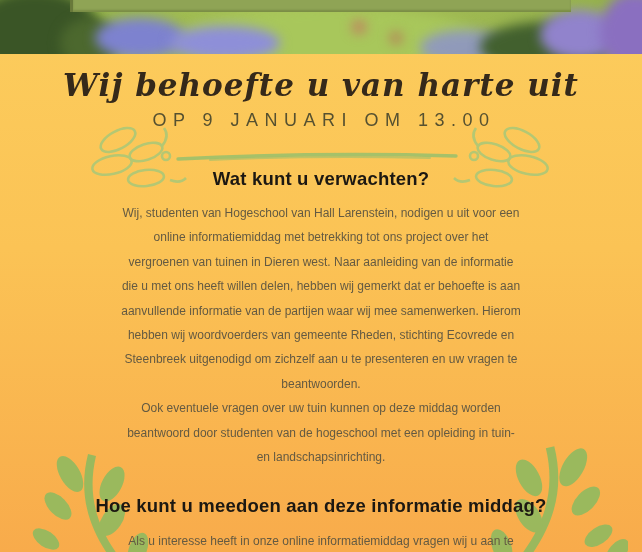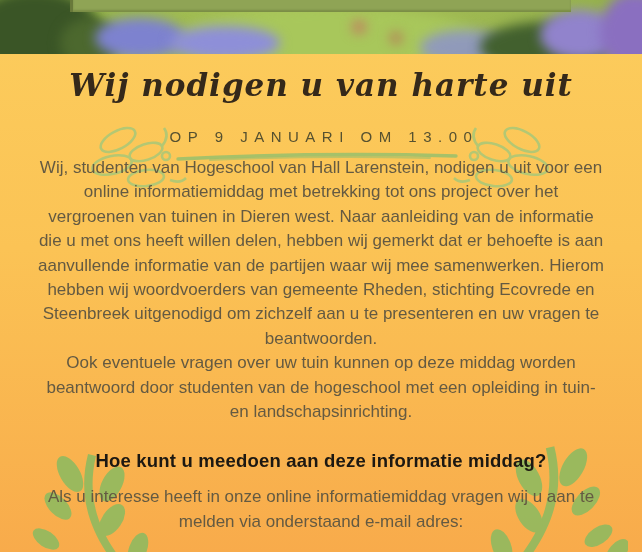--- a/index.html
+++ b/index.html
@@ -43,33 +43,33 @@
     box-shadow:inset 0 -2px 2px rgba(60,70,25,.25);
   }
   
   .content{position:relative;text-align:center;z-index:2;}
   .script-title{
     margin-top:13px;
     font-family:"DejaVu Serif",serif;font-style:italic;font-weight:600;
     font-size:31px;letter-spacing:1px;color:var(--title-text);
   }
   .date-line{
-    margin-top:25px;
-    font-size:15px;font-weight:500;letter-spacing:6.5px;text-indent:6px;
+    margin-top:7px;
+    font-size:18px;font-weight:500;letter-spacing:6.5px;text-indent:6px;
     color:var(--subtitle-text);
   }
   .section-heading{
     font-size:18.5px;font-weight:bold;color:var(--heading-text);
     letter-spacing:.2px;
   }
   .h-expect{margin-top:37px;}
   .h-join{margin-top:26px;}
   .body-text{
     margin:11px auto 0;width:612px;
-    font-size:17px;line-height:24.4px;color:var(--body-text);
+    font-size:12px;line-height:24.4px;color:var(--body-text);
     white-space:pre-line;
   }
   .body-join{margin-top:12px;line-height:25px;}
   
   .deco{position:absolute;pointer-events:none;z-index:1;}
   .deco-header{top:118px;left:0;width:642px;height:74px;}
   .branch-left{left:18px;bottom:-6px;width:150px;height:104px;}
   .branch-right{right:14px;bottom:-4px;width:158px;height:110px;transform:scaleX(-1);}
 </style>
 </head>
@@ -136,23 +136,24 @@
       <ellipse cx="94" cy="30" rx="10" ry="19" transform="rotate(28 94 30)"></ellipse>
       <ellipse cx="40" cy="52" rx="9" ry="17" transform="rotate(-44 40 52)"></ellipse>
       <ellipse cx="94" cy="66" rx="10" ry="18" transform="rotate(34 94 66)"></ellipse>
       <ellipse cx="28" cy="85" rx="8" ry="15" transform="rotate(-56 28 85)"></ellipse>
       <ellipse cx="120" cy="95" rx="9" ry="17" transform="rotate(20 120 95)"></ellipse>
       <ellipse cx="10" cy="100" rx="8" ry="14" transform="rotate(-40 10 100)"></ellipse>
     </g>
   </svg>
 
   <div class="content">
-    <h1 class="script-title">Wij nodigen u van harte uit</h1>
+    <h1 class="script-title">Wij behoefte u van harte uit</h1>
     <div class="date-line">OP 9 JANUARI OM 13.00</div>
 
+    <h2 class="section-heading h-expect">Wat kunt u verwachten?</h2>
     <p class="body-text">Wij, studenten van Hogeschool van Hall Larenstein, nodigen u uit voor een
 online informatiemiddag met betrekking tot ons project over het
 vergroenen van tuinen in Dieren west. Naar aanleiding van de informatie
 die u met ons heeft willen delen, hebben wij gemerkt dat er behoefte is aan
 aanvullende informatie van de partijen waar wij mee samenwerken. Hierom
 hebben wij woordvoerders van gemeente Rheden, stichting Ecovrede en
 Steenbreek uitgenodigd om zichzelf aan u te presenteren en uw vragen te
 beantwoorden.
 Ook eventuele vragen over uw tuin kunnen op deze middag worden
 beantwoord door studenten van de hogeschool met een opleiding in tuin-

